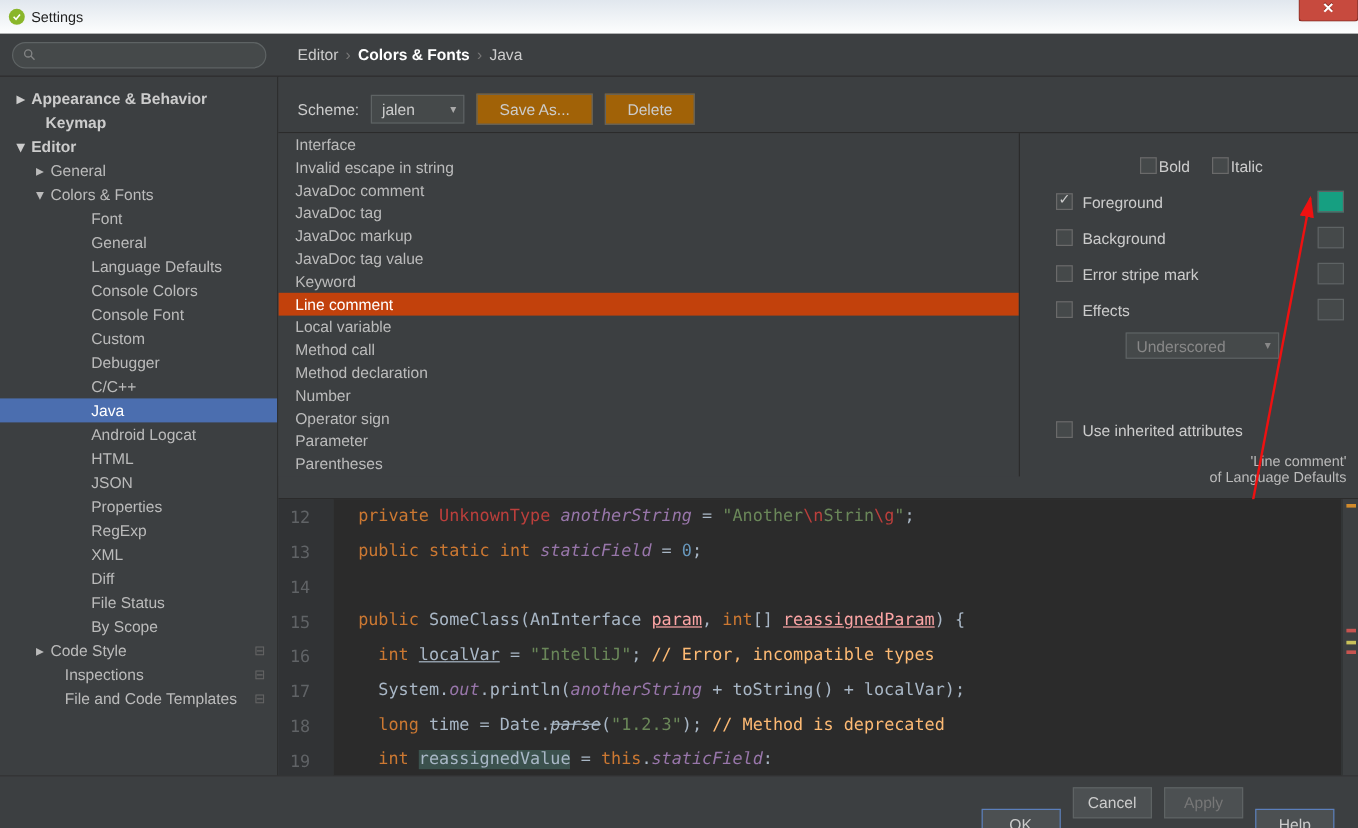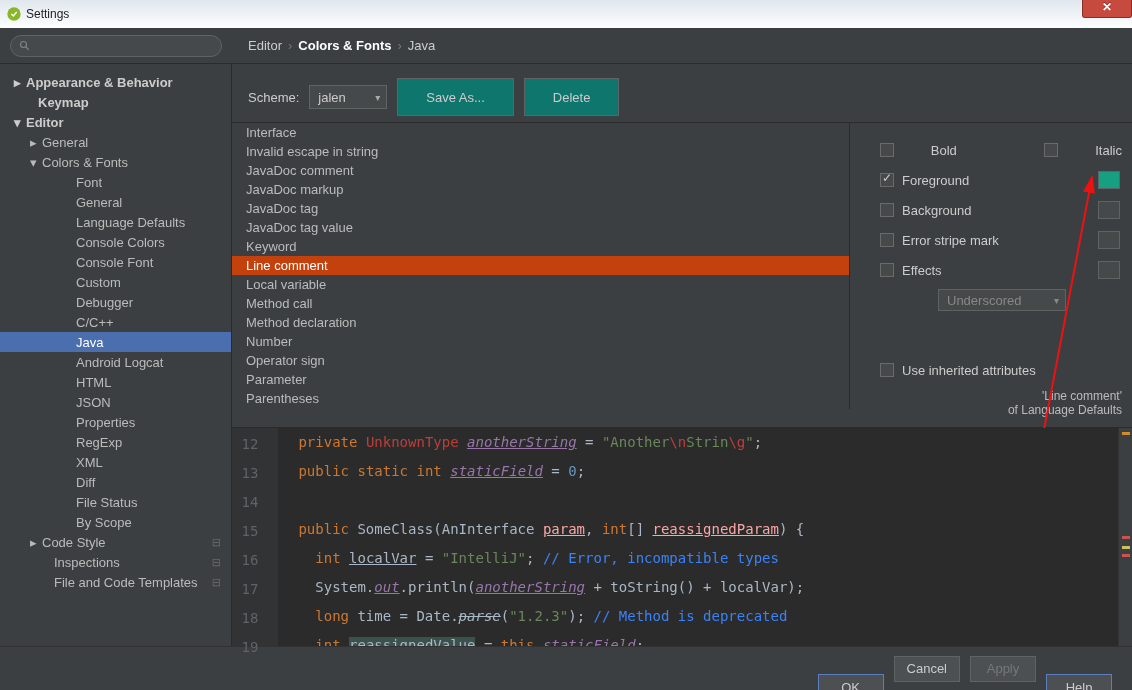--- a/index.html
+++ b/index.html
@@ -24,38 +24,38 @@
 .srow.bold { font-weight:bold; color:#ccc; }
 .srow.sel { background:#4b6eaf; color:#fff; }
 .srow .arr { width:12px; display:inline-block; }
 .ind1 { padding-left:30px; } .ind3 { padding-left:64px; }
 .scope-icon { position:absolute; right:10px; color:#666; font-size:11px; }
 .main { flex:1; display:flex; flex-direction:column; background:#3c3f41; position:relative; }
 .scheme { display:flex; align-items:center; gap:10px; padding: 14px 16px 6px; }
 .scheme label { color:#ccc; }
 .sel-dd { background:#45494a; border:1px solid #5e6364; height:24px; display:flex; align-items:center; padding:0 22px 0 8px; position:relative; color:#ccc; min-width:78px; }
 .sel-dd::after { content:'▾'; position:absolute; right:6px; color:#aaa; font-size:10px; }
-.btn { background:#0f766e; border:1px solid #5e6364; color:#ccc; height:38px; padding:0 28px; display:flex; align-items:center; cursor:pointer; }
+.btn { background:#a16207; border:1px solid #5e6364; color:#ccc; height:26px; padding:0 18px; display:flex; align-items:center; cursor:pointer; }
 .midrow { display:flex; flex:0 0 auto; border-top:1px solid #2b2b2b; }
 .attrlist { width:618px; height:286px; overflow:auto; background:#3c3f41; border-right:1px solid #2b2b2b; }
 .attrlist::-webkit-scrollbar{width:0}
 .arow { height:19px; display:flex; align-items:center; padding-left:14px; color:#bbb; cursor:pointer; }
 .arow.sel { background:#c2410c; color:#fff; }
 .props { flex:1; padding:12px 10px 10px 30px; position:relative; }
 .chkrow { display:flex; align-items:center; height:30px; gap:8px; color:#ccc; }
 .chk { width:14px; height:14px; border:1px solid #6a6a6a; background:#45494a; display:inline-block; position:relative; }
 .chk.on::after { content:'✓'; position:absolute; top:-3px; left:1px; color:#ccc; font-size:12px; }
 .swatch { width:22px; height:18px; border:1px solid #5e6364; background:#45494a; position:absolute; right:12px; }
 .swatch.fg { background:#169f81; }
 .dd2 { background:#45494a; border:1px solid #5e6364; height:22px; width:128px; display:flex; align-items:center; padding:0 22px 0 8px; position:relative; color:#888; margin-left:58px; }
 .dd2::after { content:'▾'; position:absolute; right:6px; color:#888; font-size:10px; }
 .coderow { flex:1; display:flex; min-height:0; border-top:1px solid #2b2b2b; }
 .gutter { width:46px; background:#313335; text-align:center; color:#606366; font-family:Consolas,monospace; font-size:14px; line-height:29px; padding-right:10px; padding-top:2px; }
 .code { flex:1; background:#2b2b2b; font-family:Consolas,monospace; font-size:14px; line-height:29px; color:#a9b7c6; white-space:pre; padding-left:12px; overflow:hidden; position:relative; }
-.code .kw { color:#cc7832; } .code .str { color:#6a8759; } .code .num { color:#6897bb; } .code .cm { color:#3b82f6; } .code .fld { color:#9876aa; font-style:italic;text-decoration:underline; } .code .err { color:#bc3f3c; } .code .par { color:#fca5a5; text-decoration:underline; } .code .stat { font-style:italic; } .code .unk { color:#bc3f3c; } .code .meth { font-style:italic; color:#a9b7c6; }
+.code .kw { color:#cc7832; } .code .str { color:#6a8759; } .code .num { color:#6897bb; } .code .cm { color:#fdba74; } .code .fld { color:#9876aa; font-style:italic; } .code .err { color:#bc3f3c; } .code .par { color:#fca5a5; text-decoration:underline; } .code .stat { font-style:italic; } .code .unk { color:#bc3f3c; } .code .meth { font-style:italic; color:#a9b7c6; }
 .code .hl { background:#3b514d; }
 .markbar { width:14px; background:#3c3f41; border-left:1px solid #313335; position:relative; }
 .markbar .m { position:absolute; width:8px; height:3px; left:3px; }
 .footer { height:44px; border-top:1px solid #323232; background:#3c3f41; display:flex; align-items:center; justify-content:flex-end; padding-right:20px; gap:10px; }
 .fbtn { min-width:66px; height:26px; border:1px solid #5e6364; background:#4c5052; color:#ccc; display:flex; align-items:center; justify-content:center; cursor:pointer; padding:0 12px; }
 .fbtn.prim { border:1px solid #5b7fbc;margin-top:37px; }
 .fbtn.dis { color:#777; }
 .arrow-overlay { position:absolute; pointer-events:none; }
 </style>
 </head>
@@ -130,35 +130,35 @@
         <div class="btn">
             <span>Delete</span>
           </div>
       </div>
 
       <div class="midrow">
         <div class="attrlist" id="attrlist">
             <div class="arow">Interface</div>
             <div class="arow">Invalid escape in string</div>
             <div class="arow">JavaDoc comment</div>
+            <div class="arow">JavaDoc tag</div>
             <div class="arow">JavaDoc markup</div>
-            <div class="arow">JavaDoc tag</div>
             <div class="arow">JavaDoc tag value</div>
             <div class="arow">Keyword</div>
             <div class="arow sel">Line comment</div>
             <div class="arow">Local variable</div>
             <div class="arow">Method call</div>
             <div class="arow">Method declaration</div>
             <div class="arow">Number</div>
             <div class="arow">Operator sign</div>
             <div class="arow">Parameter</div>
             <div class="arow">Parentheses</div>
           </div>
         <div class="props">
-          <div class="chkrow" style="justify-content:space-between;gap:18px;">
+          <div class="chkrow" style="justify-content:center;gap:2px;">
             <span class="chk"></span>
               <span>Bold</span>
             <span style="width:14px"></span>
             <span class="chk"></span>
               <span>Italic</span>
           </div>
           <div class="chkrow">
               <span class="chk on"></span>
               <span>Foreground</span>
               <span class="swatch fg"></span>

